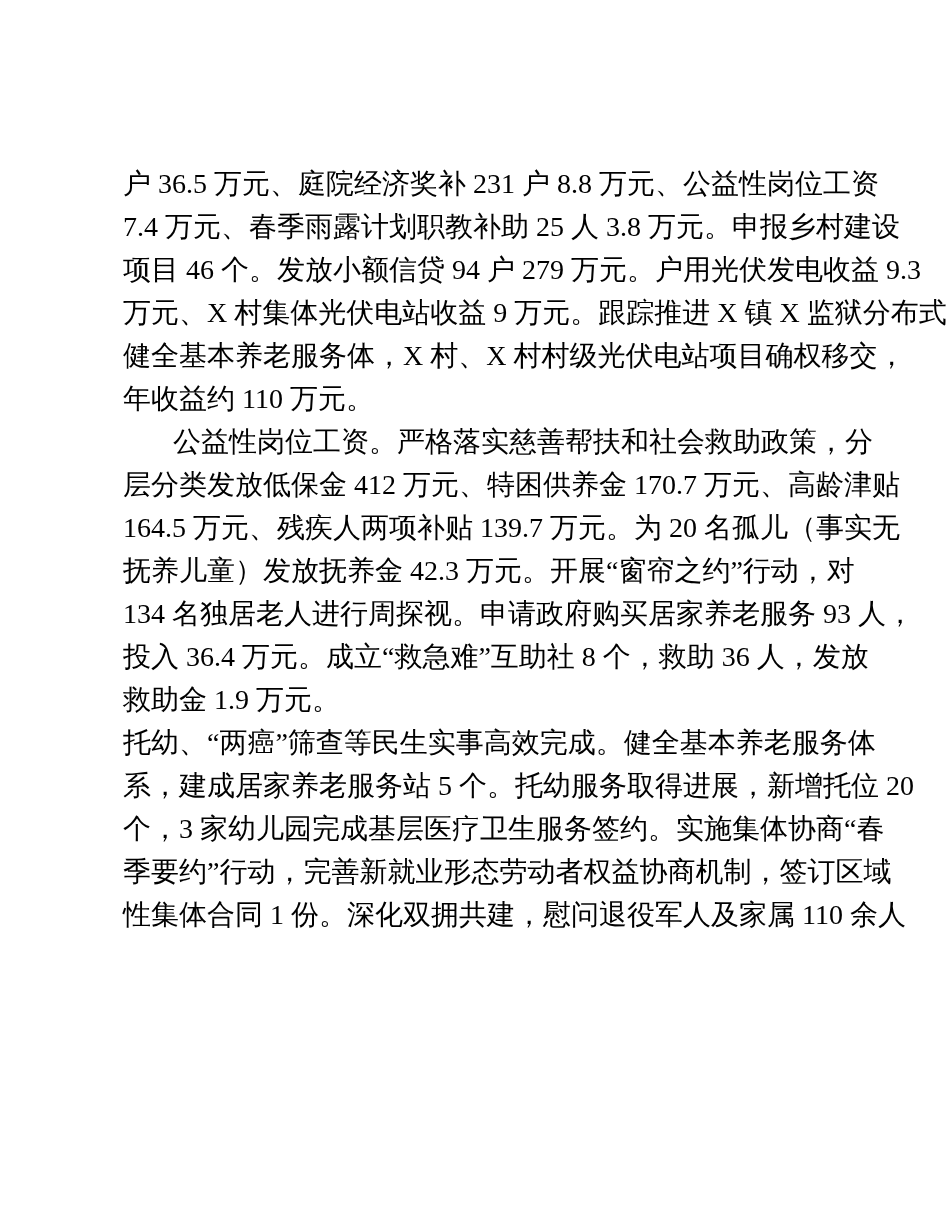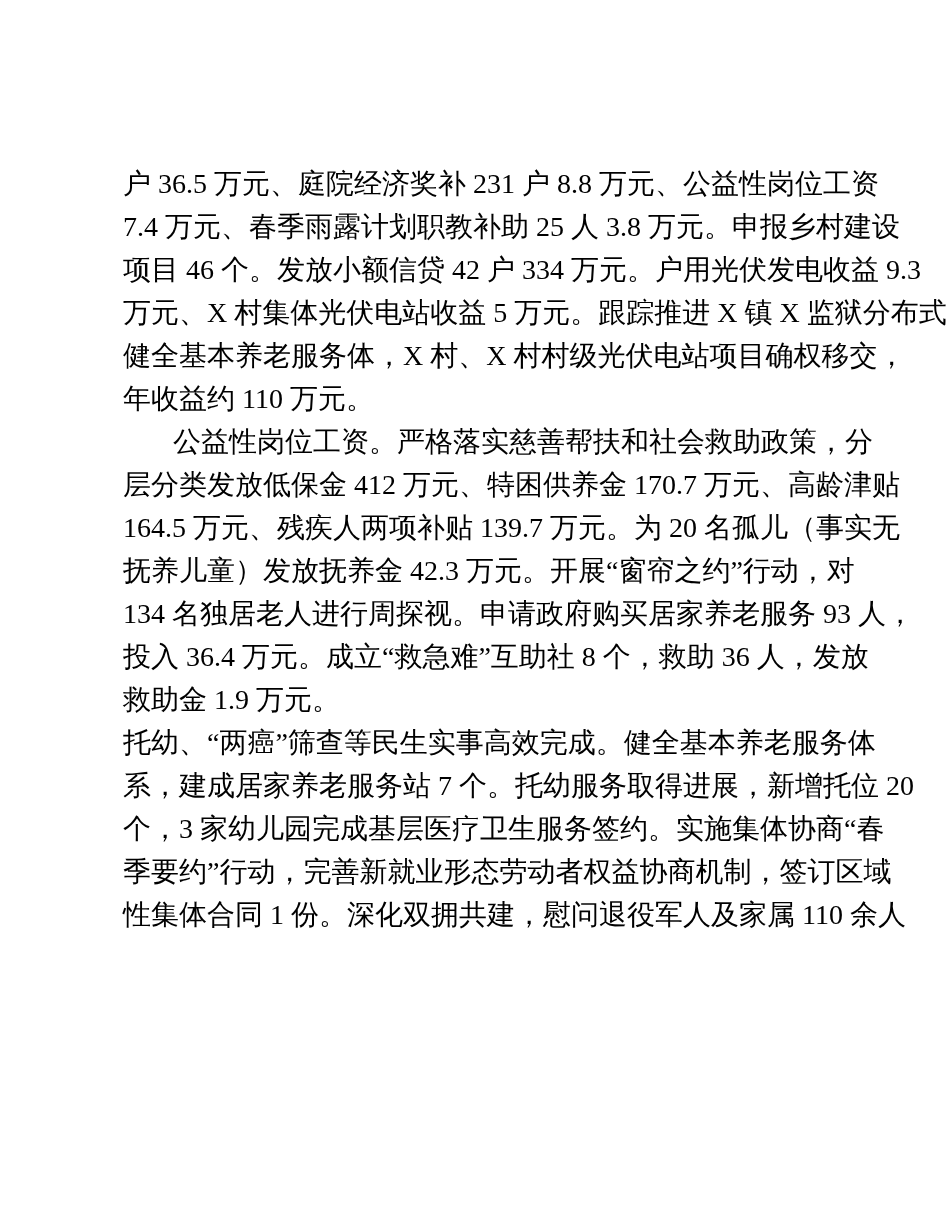--- a/index.html
+++ b/index.html
@@ -52,38 +52,38 @@
 </style>
 </head>
 <body>
 
 <div class="page">
   <div class="text-block">
 
     <div class="paragraph">
       <div class="line">户 36.5 万元、庭院经济奖补 231 户 8.8 万元、公益性岗位工资</div>
       <div class="line">7.4 万元、春季雨露计划职教补助 25 人 3.8 万元。申报乡村建设</div>
-      <div class="line">项目 46 个。发放小额信贷 42 户 334 万元。户用光伏发电收益 9.3</div>
-      <div class="line">万元、X 村集体光伏电站收益 5 万元。跟踪推进 X 镇 X 监狱分布式</div>
+      <div class="line">项目 46 个。发放小额信贷 94 户 279 万元。户用光伏发电收益 9.3</div>
+      <div class="line">万元、X 村集体光伏电站收益 9 万元。跟踪推进 X 镇 X 监狱分布式</div>
       <div class="line">健全基本养老服务体，X 村、X 村村级光伏电站项目确权移交，</div>
       <div class="line para-end">年收益约 110 万元。</div>
     </div>
 
     <div class="paragraph">
       <div class="line indent">公益性岗位工资。严格落实慈善帮扶和社会救助政策，分</div>
       <div class="line">层分类发放低保金 412 万元、特困供养金 170.7 万元、高龄津贴</div>
       <div class="line">164.5 万元、残疾人两项补贴 139.7 万元。为 20 名孤儿（事实无</div>
       <div class="line">抚养儿童）发放抚养金 42.3 万元。开展“窗帘之约”行动，对</div>
       <div class="line">134 名独居老人进行周探视。申请政府购买居家养老服务 93 人，</div>
       <div class="line">投入 36.4 万元。成立“救急难”互助社 8 个，救助 36 人，发放</div>
       <div class="line para-end">救助金 1.9 万元。</div>
     </div>
 
     <div class="paragraph">
       <div class="line">托幼、“两癌”筛查等民生实事高效完成。健全基本养老服务体</div>
-      <div class="line">系，建成居家养老服务站 7 个。托幼服务取得进展，新增托位 20</div>
+      <div class="line">系，建成居家养老服务站 5 个。托幼服务取得进展，新增托位 20</div>
       <div class="line">个，3 家幼儿园完成基层医疗卫生服务签约。实施集体协商“春</div>
       <div class="line">季要约”行动，完善新就业形态劳动者权益协商机制，签订区域</div>
       <div class="line">性集体合同 1 份。深化双拥共建，慰问退役军人及家属 110 余人</div>
     </div>
 
   </div>
 </div>
 
 </body></html>

